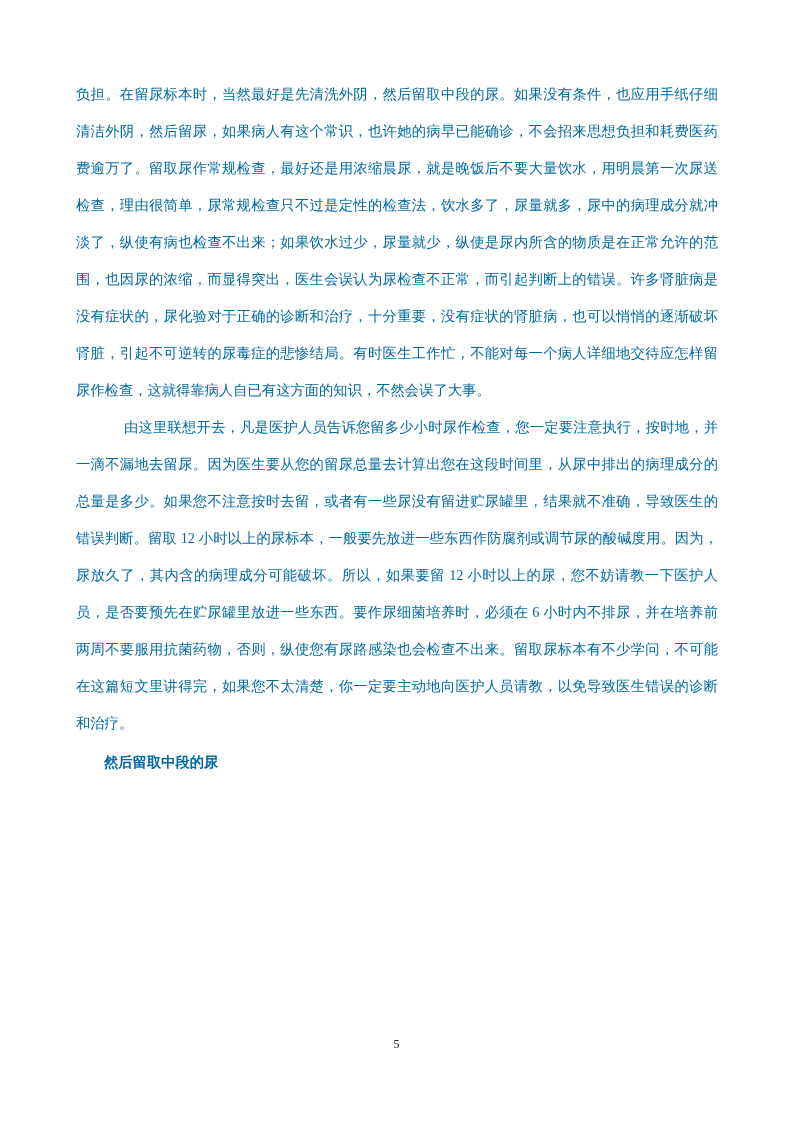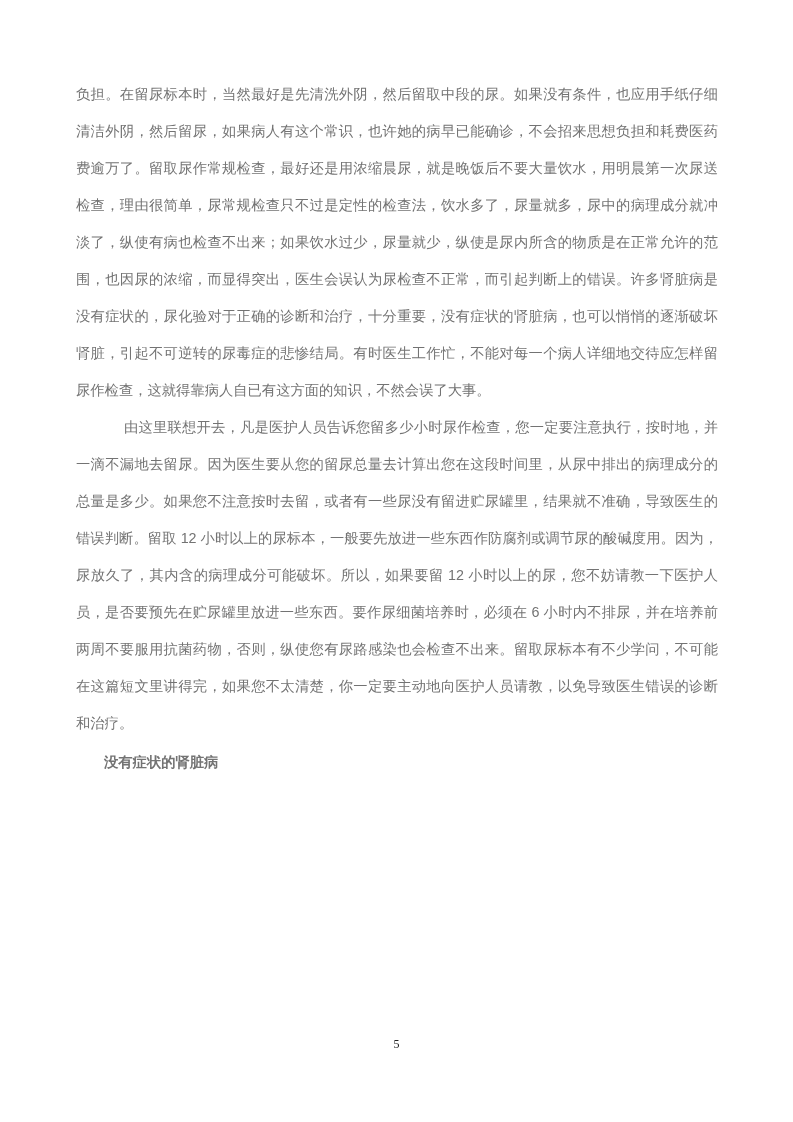--- a/index.html
+++ b/index.html
@@ -2,24 +2,24 @@
 <html><head>
 <meta charset="utf-8">
 <style>
   html, body { margin: 0; padding: 0; background: #ffffff; }
   body { width: 793px; height: 1122px; position: relative; overflow: hidden; }
   .page {
     position: absolute;
     left: 76px;
     top: 76px;
     width: 642px;
-    font-family: Liberation Sans, sans-serif;
+    font-family: Liberation Serif, serif;
     font-size: 14.3px;
     line-height: 37px;
-    color: #737373;
+    color: #0369a1;
   }
   .para {
     margin: 0;
     text-align: justify;
     text-align-last: left;
     word-break: break-all;
   }
   .para.indent4 { text-indent: 48px; }
   .para.indent2 { text-indent: 28px; }
   .heading {
@@ -39,16 +39,16 @@
     font-size: 12px;
     color: #222222;
   }
 </style>
 </head>
 <body>
 
 <div class="page">
   <p class="para">负担。在留尿标本时，当然最好是先清洗外阴，然后留取中段的尿。如果没有条件，也应用手纸仔细清洁外阴，然后留尿，如果病人有这个常识，也许她的病早已能确诊，不会招来思想负担和耗费医药费逾万了。留取尿作常规检查，最好还是用浓缩晨尿，就是晚饭后不要大量饮水，用明晨第一次尿送检查，理由很简单，尿常规检查只不过是定性的检查法，饮水多了，尿量就多，尿中的病理成分就冲淡了，纵使有病也检查不出来；如果饮水过少，尿量就少，纵使是尿内所含的物质是在正常允许的范围，也因尿的浓缩，而显得突出，医生会误认为尿检查不正常，而引起判断上的错误。许多肾脏病是没有症状的，尿化验对于正确的诊断和治疗，十分重要，没有症状的肾脏病，也可以悄悄的逐渐破坏肾脏，引起不可逆转的尿毒症的悲惨结局。有时医生工作忙，不能对每一个病人详细地交待应怎样留尿作检查，这就得靠病人自已有这方面的知识，不然会误了大事。</p>
   <p class="para indent4">由这里联想开去，凡是医护人员告诉您留多少小时尿作检查，您一定要注意执行，按时地，并一滴不漏地去留尿。因为医生要从您的留尿总量去计算出您在这段时间里，从尿中排出的病理成分的总量是多少。如果您不注意按时去留，或者有一些尿没有留进贮尿罐里，结果就不准确，导致医生的错误判断。留取 12 小时以上的尿标本，一般要先放进一些东西作防腐剂或调节尿的酸碱度用。因为，尿放久了，其内含的病理成分可能破坏。所以，如果要留 12 小时以上的尿，您不妨请教一下医护人员，是否要预先在贮尿罐里放进一些东西。要作尿细菌培养时，必须在 6 小时内不排尿，并在培养前两周不要服用抗菌药物，否则，纵使您有尿路感染也会检查不出来。留取尿标本有不少学问，不可能在这篇短文里讲得完，如果您不太清楚，你一定要主动地向医护人员请教，以免导致医生错误的诊断和治疗。</p>
-  <div class="heading">没有症状的肾脏病</div>
+  <div class="heading">然后留取中段的尿</div>
 </div>
 
 <div class="page-number">5</div>
 
 </body></html>

